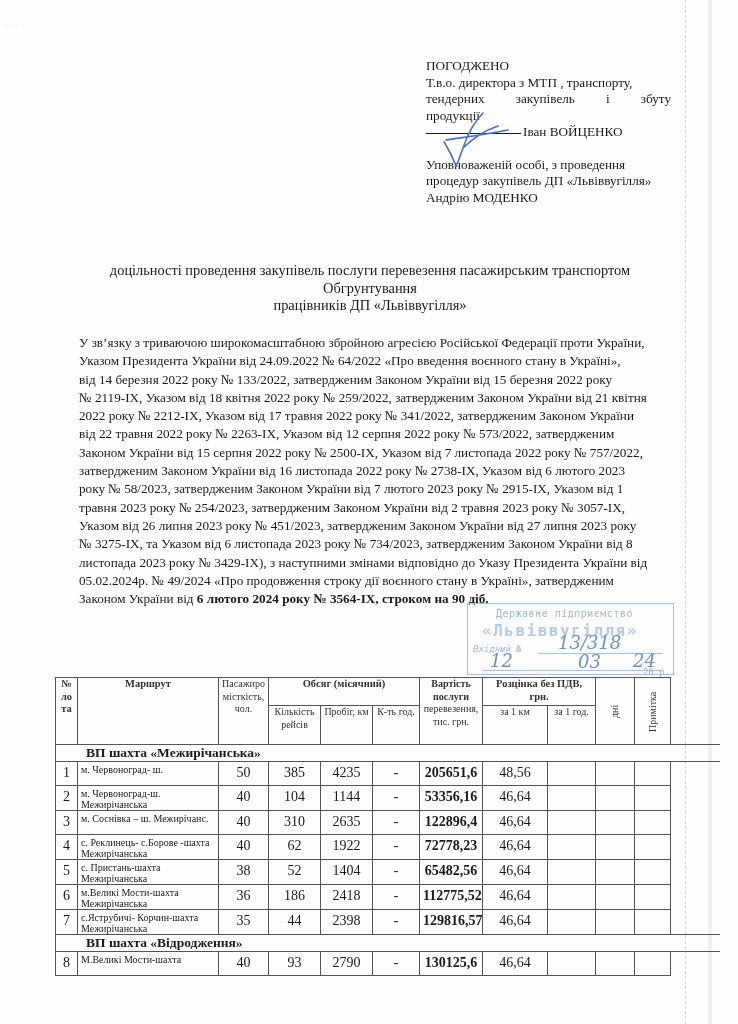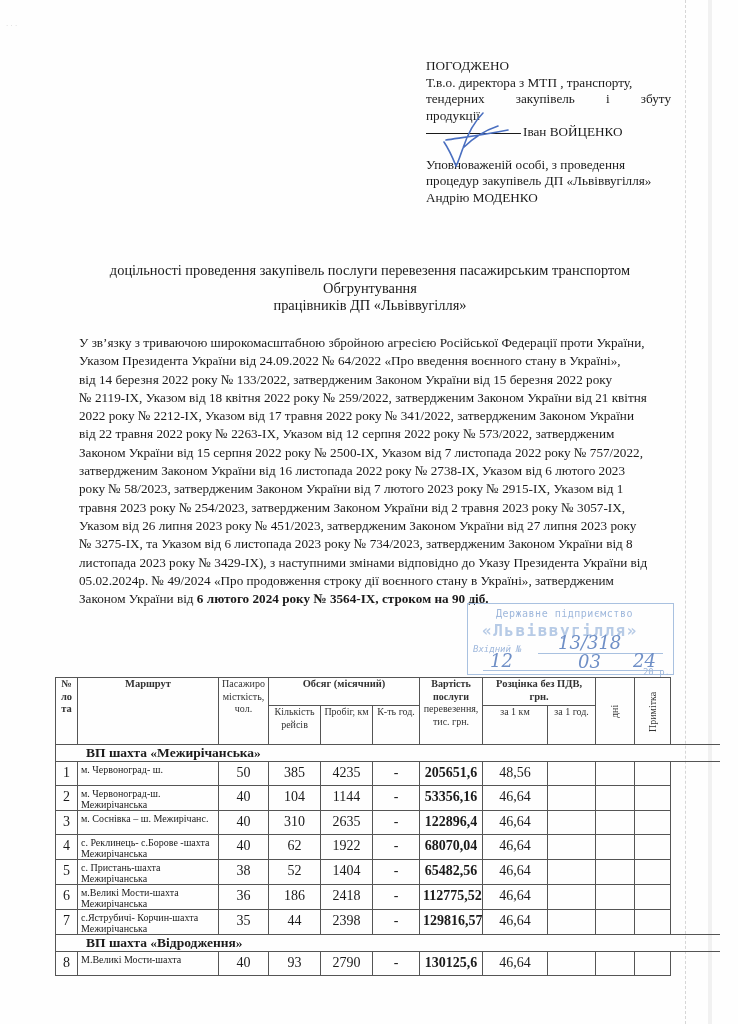--- a/index.html
+++ b/index.html
@@ -198,21 +198,21 @@
           <td></td>
           <td></td>
         </tr>
         <tr>
           <td class="num">4</td>
           <td class="route">с. Реклинець- с.Борове -шахта Межирічанська</td>
           <td>40</td>
           <td>62</td>
           <td>1922</td>
           <td>-</td>
-          <td class="cost">68070,04</td>
+          <td class="cost">72778,23</td>
           <td>46,64</td>
           <td></td>
           <td></td>
           <td></td>
         </tr>
         <tr>
           <td class="num">5</td>
           <td class="route">с. Пристань-шахта Межирічанська</td>
           <td>38</td>
           <td>52</td>

